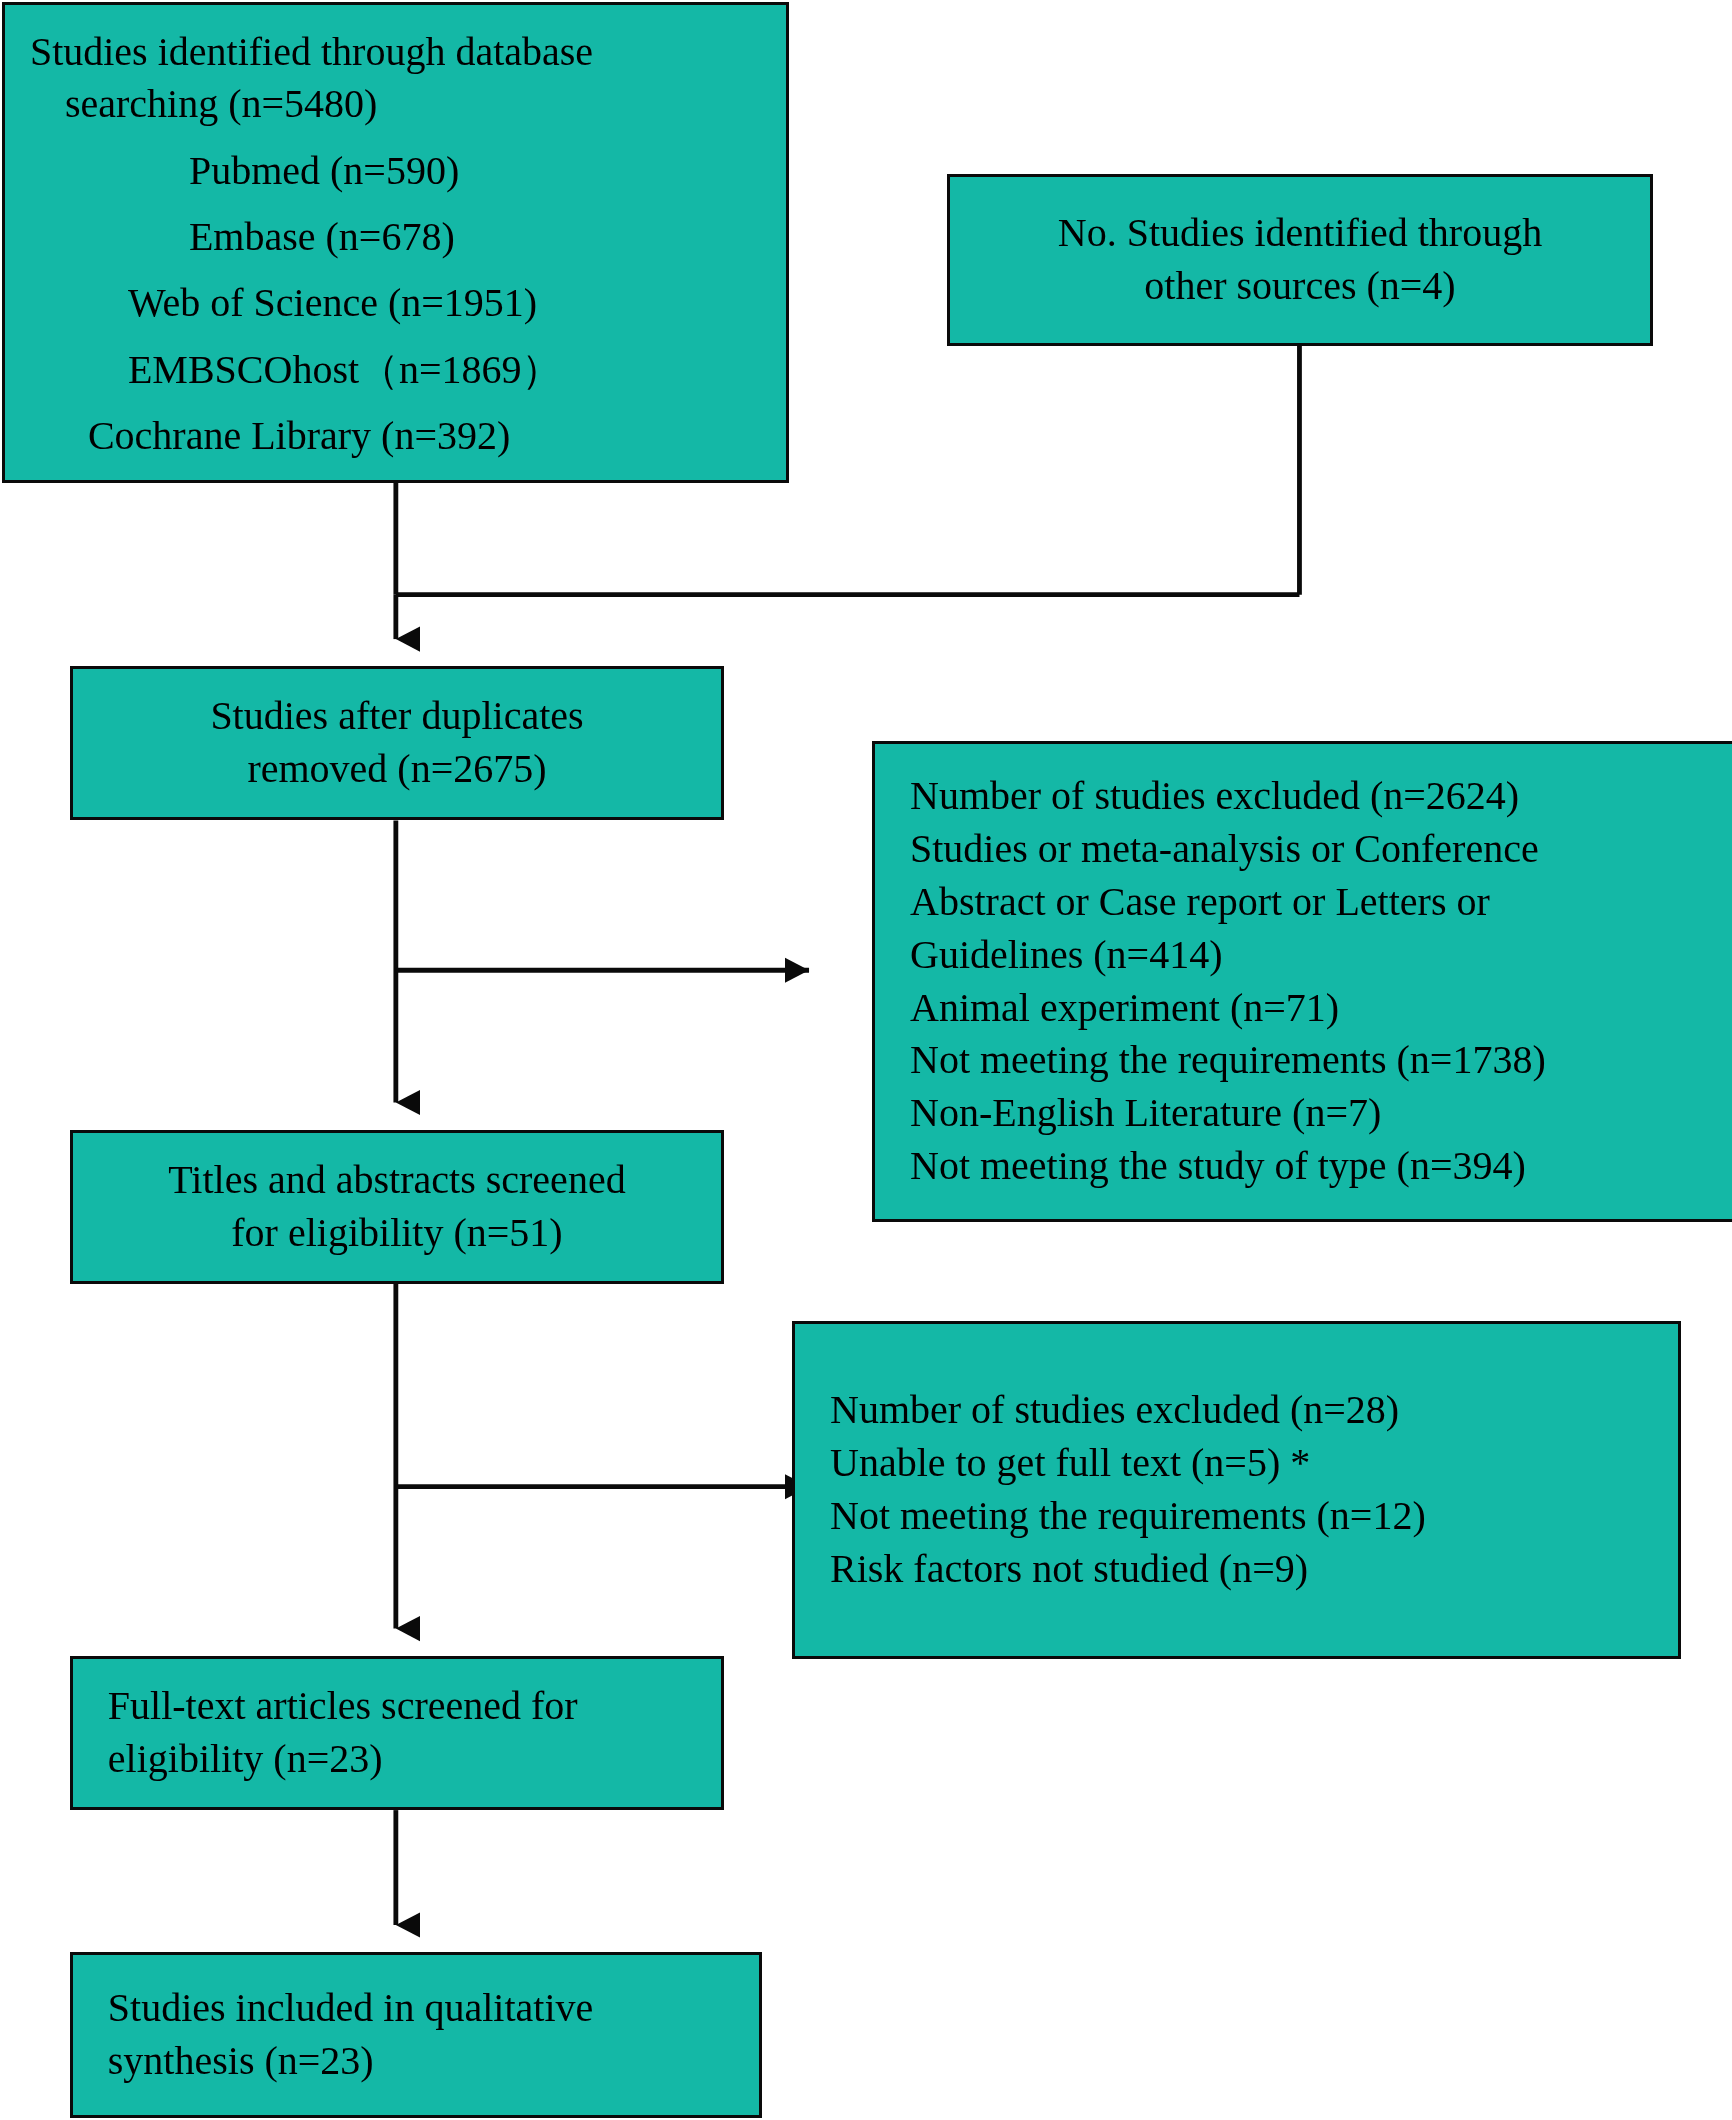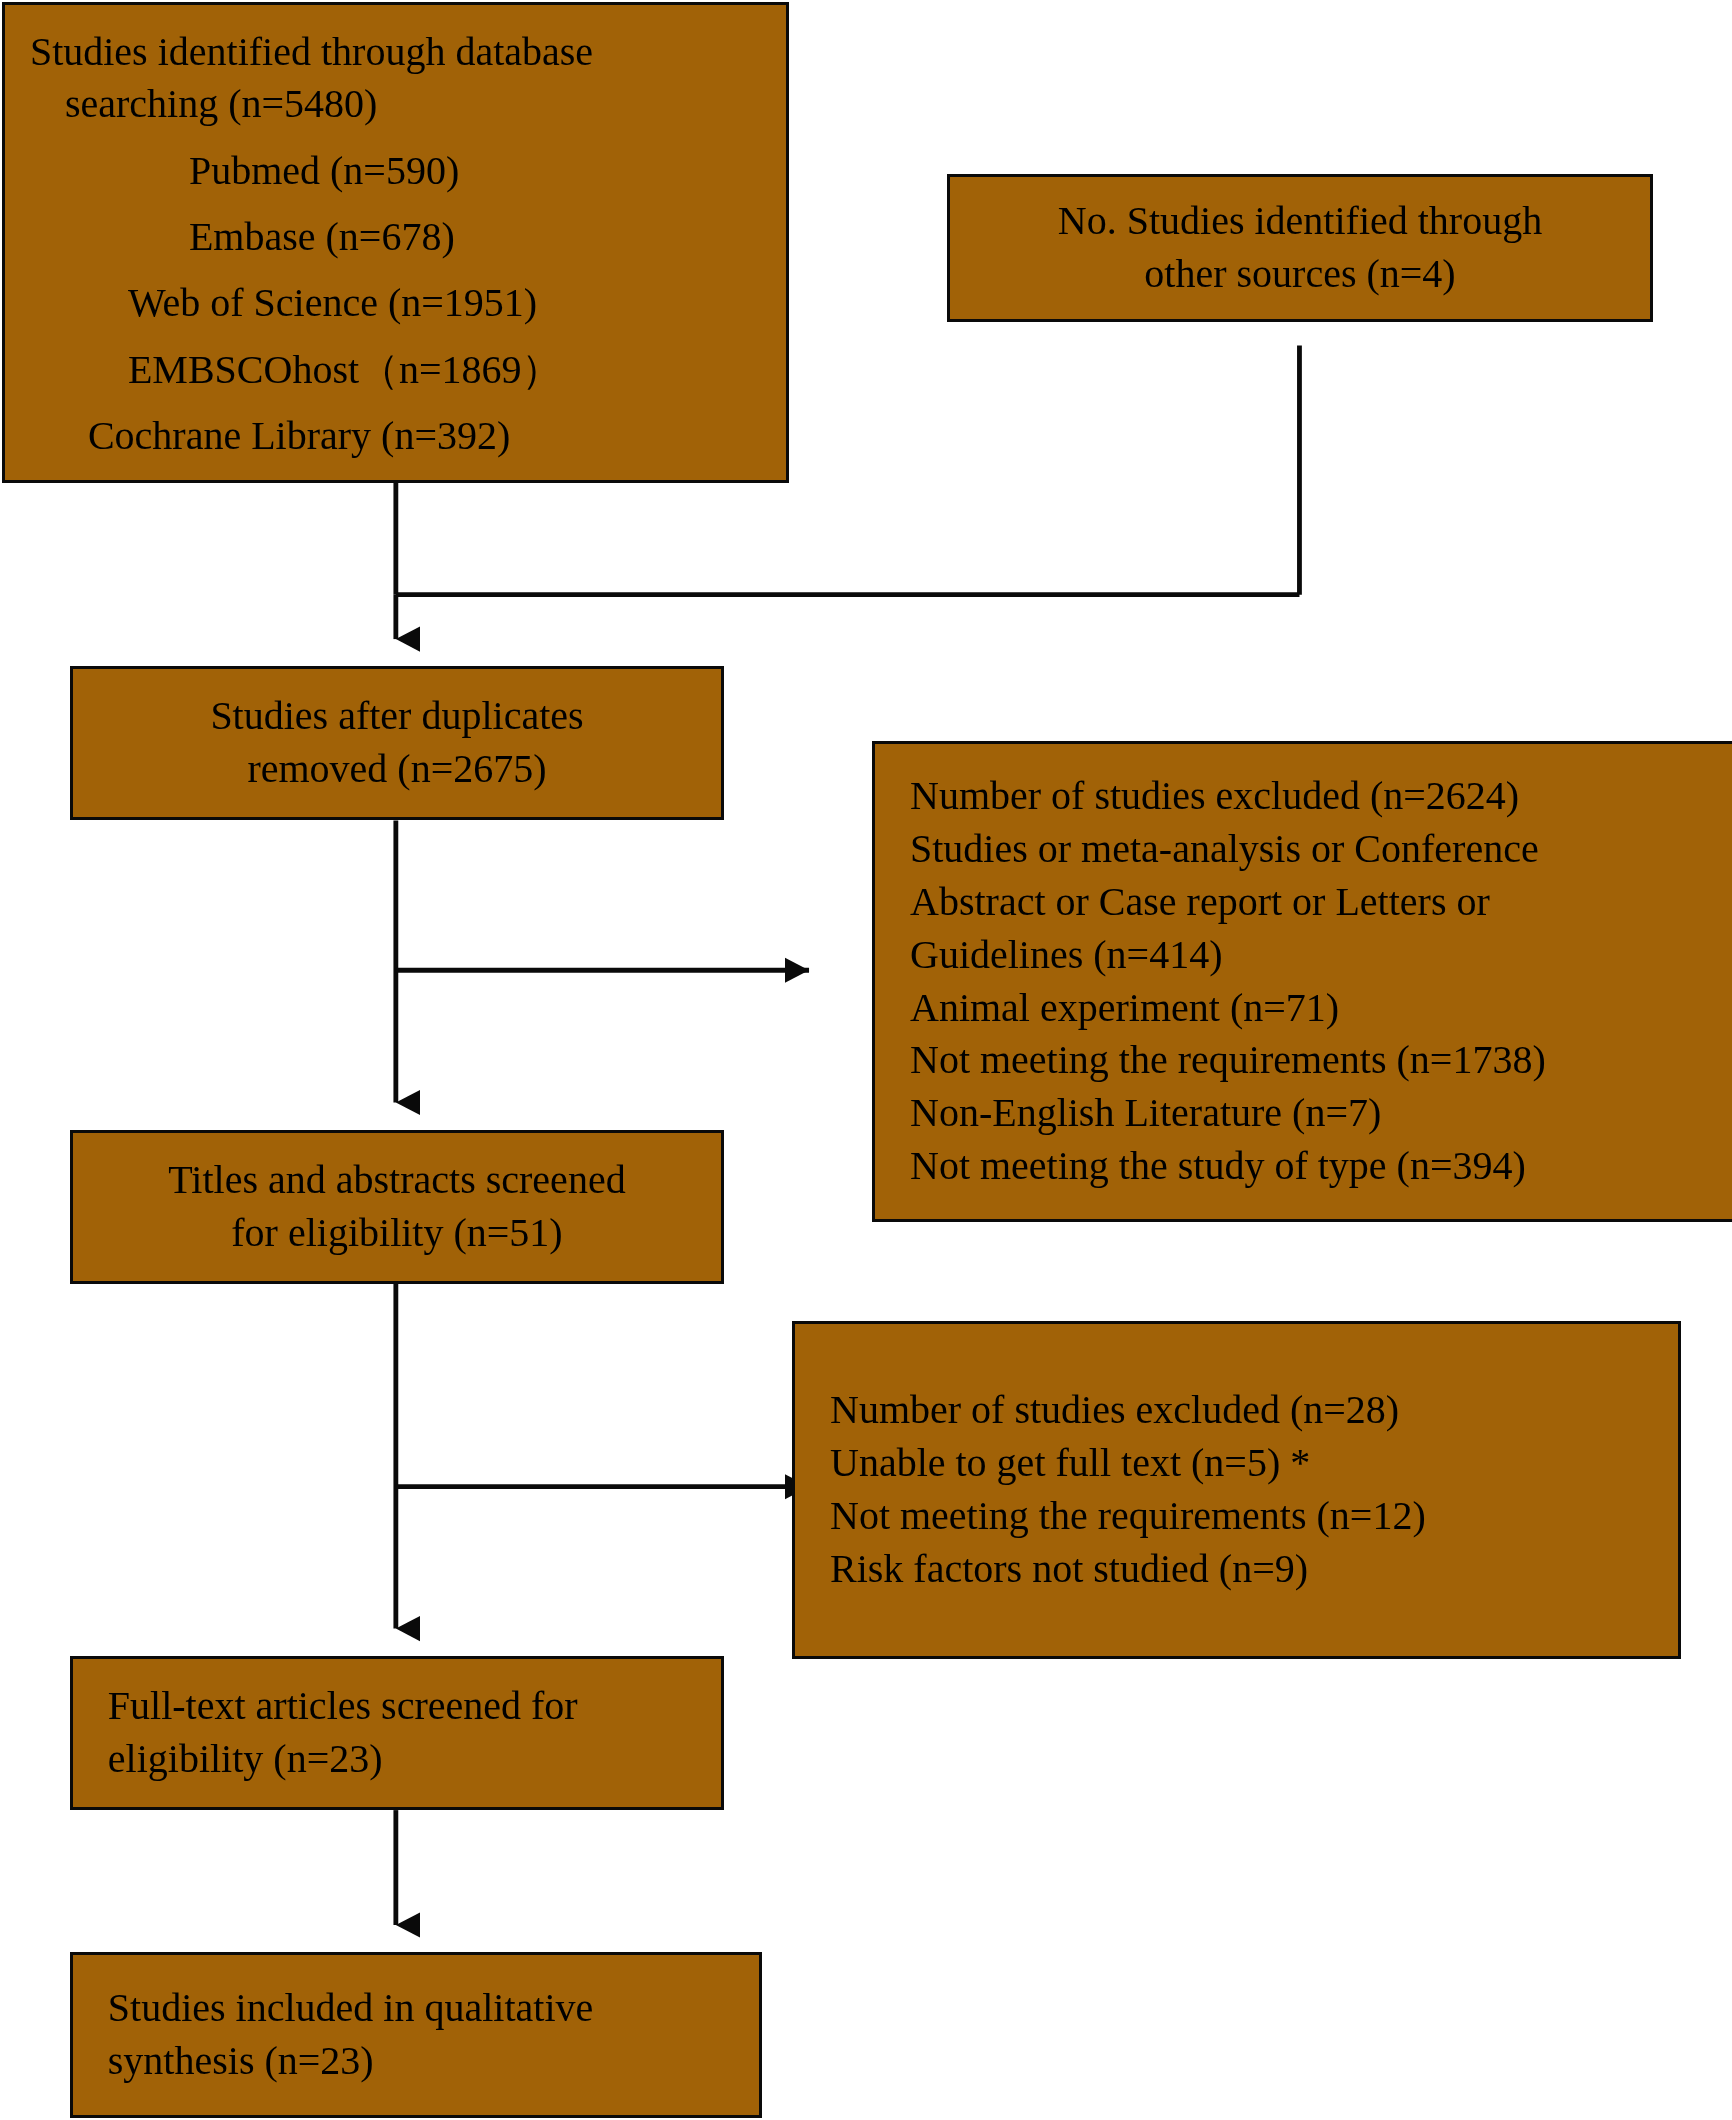--- a/index.html
+++ b/index.html
@@ -14,21 +14,21 @@
     height: 2120px;
     background: #ffffff;
     font-family: "Liberation Serif", "DejaVu Serif", serif;
     color: #000000;
     overflow: hidden;
   }
   .flowbox {
     position: absolute;
     box-sizing: border-box;
     border: 3.9px solid #0a0a0a;
-    background: #a16207;
+    background: #14b8a6;
     display: flex;
     flex-direction: column;
     justify-content: center;
   }
   .flowbox.center-text {
     align-items: center;
     text-align: center;
   }
   .flowbox.left-text {
     align-items: flex-start;
@@ -102,21 +102,21 @@
   <div class="flowbox center-text bx1-body" style="left:1.9px; top:1.9px; width:787px; height:481px;">
     <div class="line" style="align-self:flex-start;">Studies identified through database</div>
     <div class="line" style="align-self:flex-start; margin-left:35px;">searching (n=5480)</div>
     <div class="line" style="align-self:flex-start; margin-left:159px; margin-top:13.5px;">Pubmed (n=590)</div>
     <div class="line" style="align-self:flex-start; margin-left:159px; margin-top:13.5px;">Embase (n=678)</div>
     <div class="line" style="align-self:flex-start; margin-left:98px; margin-top:13.5px;">Web of Science (n=1951)</div>
     <div class="line" style="align-self:flex-start; margin-left:98px; margin-top:13.5px;">EMBSCOhost（n=1869）</div>
     <div class="line" style="align-self:flex-start; margin-left:58px; margin-top:13.5px;">Cochrane Library (n=392)</div>
   </div>
 
-  <div class="flowbox center-text" style="left:947px; top:174px; width:706px; height:148px;">
+  <div class="flowbox center-text" style="left:947px; top:174px; width:706px; height:172px;">
     <div class="line">No. Studies identified through</div>
     <div class="line">other sources (n=4)</div>
   </div>
 
   <div class="flowbox center-text mid-body" style="left:70px; top:666px; width:654px; height:154px;">
     <div class="line">Studies after duplicates</div>
     <div class="line">removed (n=2675)</div>
   </div>
 
   <div class="flowbox left-text excl-body" style="left:872px; top:741px; width:889px; height:481px;">

